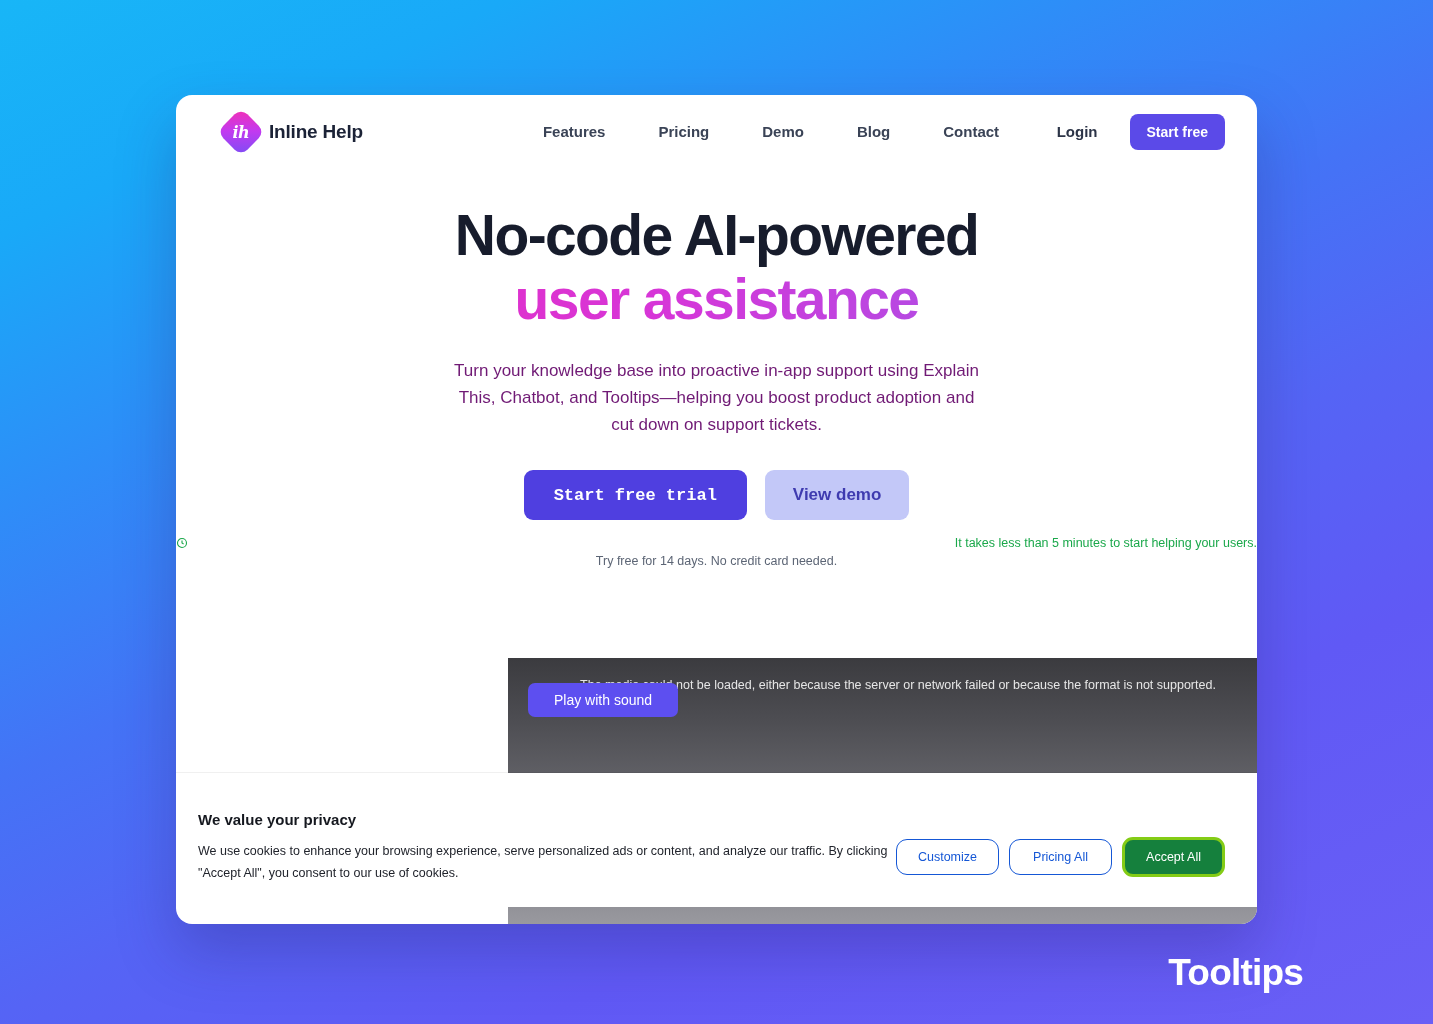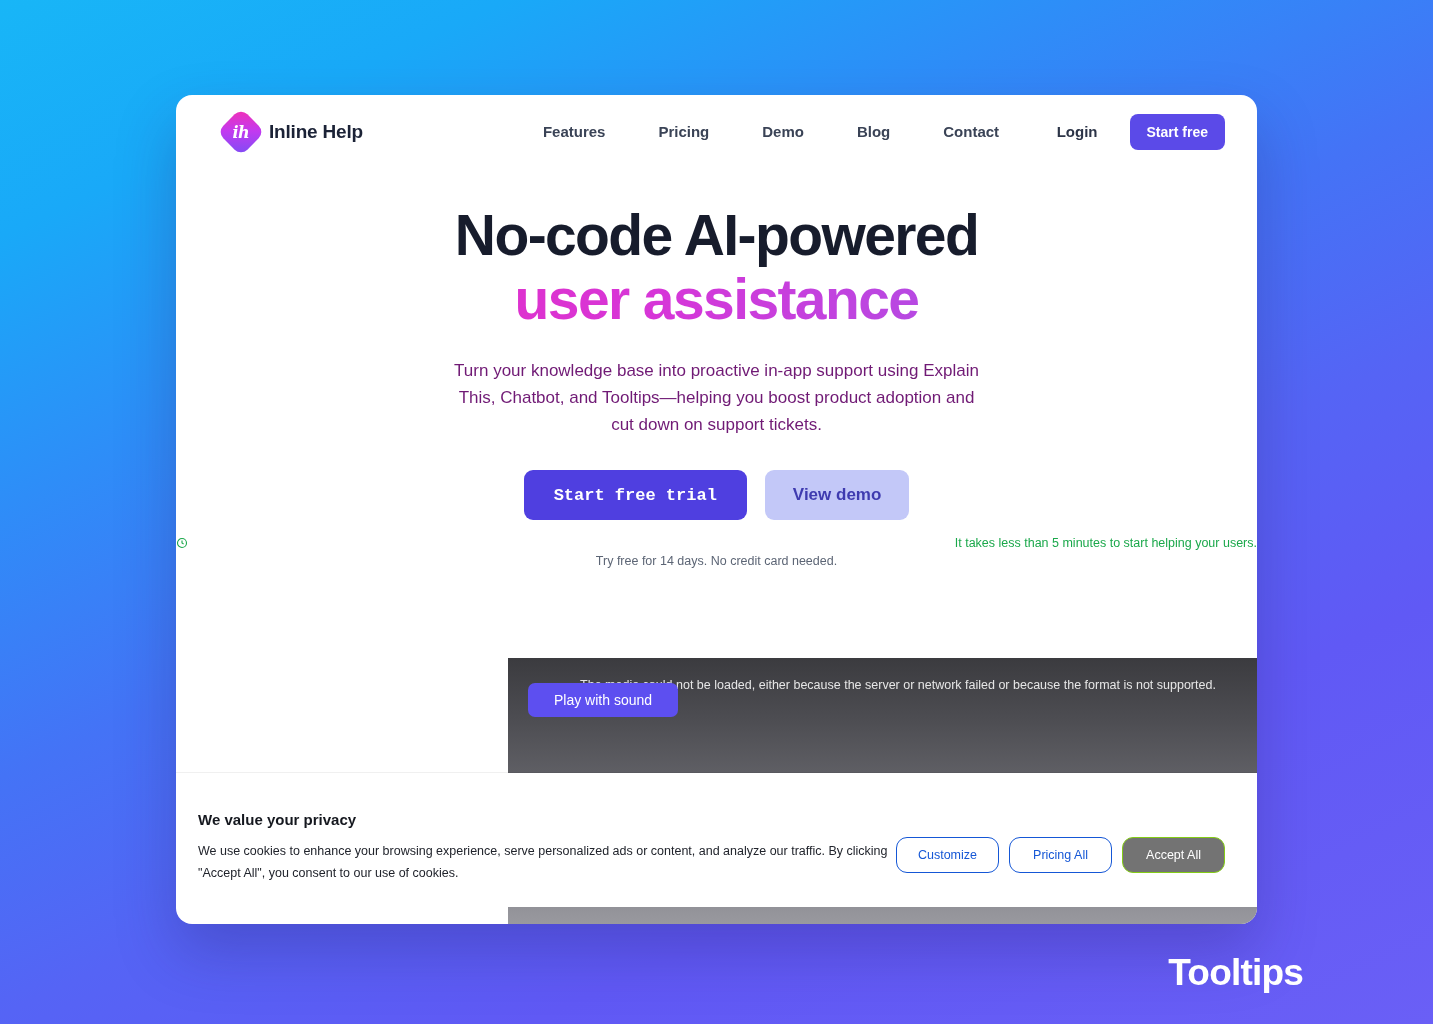--- a/index.html
+++ b/index.html
@@ -276,23 +276,23 @@
     padding: 10px 0;
     width: 103px;
     cursor: pointer;
   }
   .cookie-btn.secondary {
     background: #ffffff;
     color: #1557d6;
     border: 1px solid #1557d6;
   }
   .cookie-btn.primary {
-    background: #737373;
+    background: #15803d;
     color: #ffffff;
-    border: 1px solid #84cc16;
+    border: 3px solid #84cc16;
   }
 
   
   #watermark {
     position: absolute;
     right: 130px;
     bottom: 30px;
     color: #ffffff;
     font-size: 37px;
     font-weight: 700;

